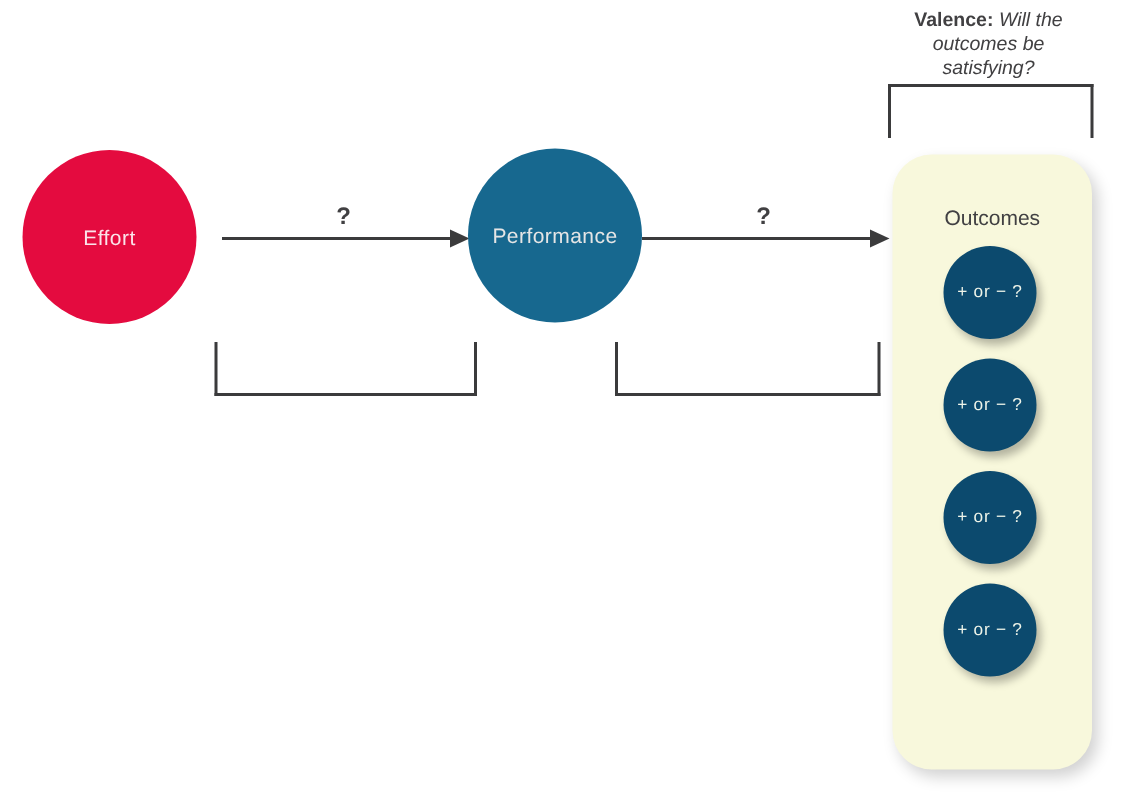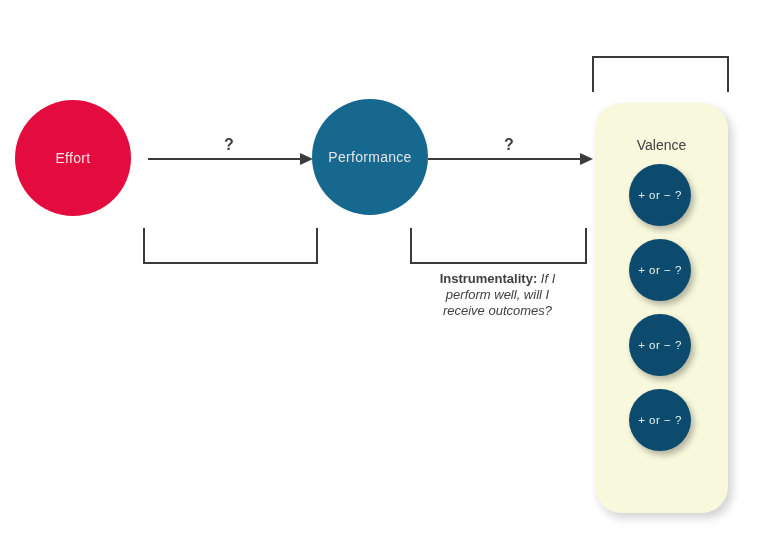--- a/index.html
+++ b/index.html
@@ -129,20 +129,21 @@
   .outcome-circle.oc1 { top: 61px; }
   .outcome-circle.oc2 { top: 136px; }
   .outcome-circle.oc3 { top: 211px; }
   .outcome-circle.oc4 { top: 286px; }
 </style>
 </head>
 <body>
 
 <div class="canvas">
 
+  <div class="caption valence"><strong>Valence:</strong> <em>Will the outcomes be satisfying?</em></div>
   <div class="bracket-down valence"></div>
 
   <div class="node effort">
     <span>Effort</span>
   </div>
 
   <div class="qmark q1">?</div>
   <div class="arrow-line a1"></div>
   <div class="arrow-head h1"></div>
 
@@ -150,24 +151,23 @@
     <span>Performance</span>
   </div>
 
   <div class="qmark q2">?</div>
   <div class="arrow-line a2"></div>
   <div class="arrow-head h2"></div>
 
   <div class="bracket-up expectancy"></div>
 
   <div class="bracket-up instrumentality"></div>
-  <div class="caption instrumentality"><strong>Instrumentality:</strong> <em>If I perform well, will I receive outcomes?</em></div>
 
   <div class="outcomes-panel">
-    <div class="outcomes-title">Valence</div>
+    <div class="outcomes-title">Outcomes</div>
     <div class="outcome-circle oc1">
       <span>+ or − ?</span>
     </div>
     <div class="outcome-circle oc2">
       <span>+ or − ?</span>
     </div>
     <div class="outcome-circle oc3">
       <span>+ or − ?</span>
     </div>
     <div class="outcome-circle oc4">

